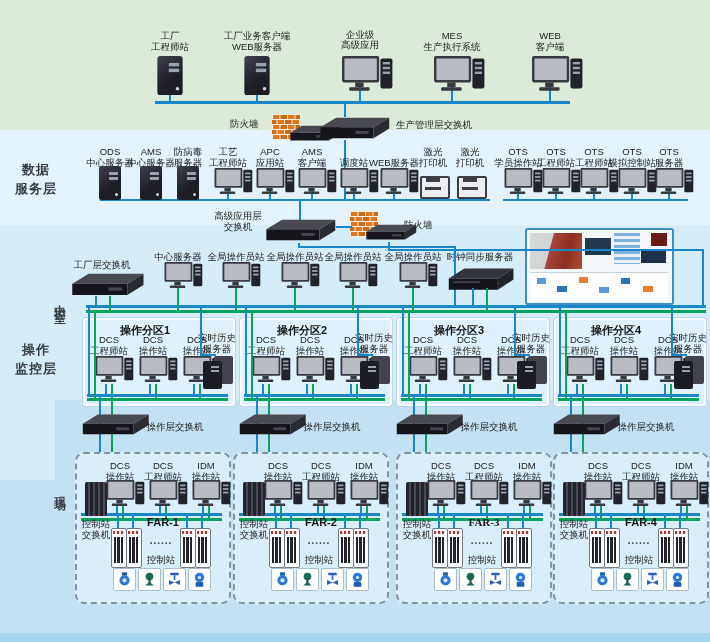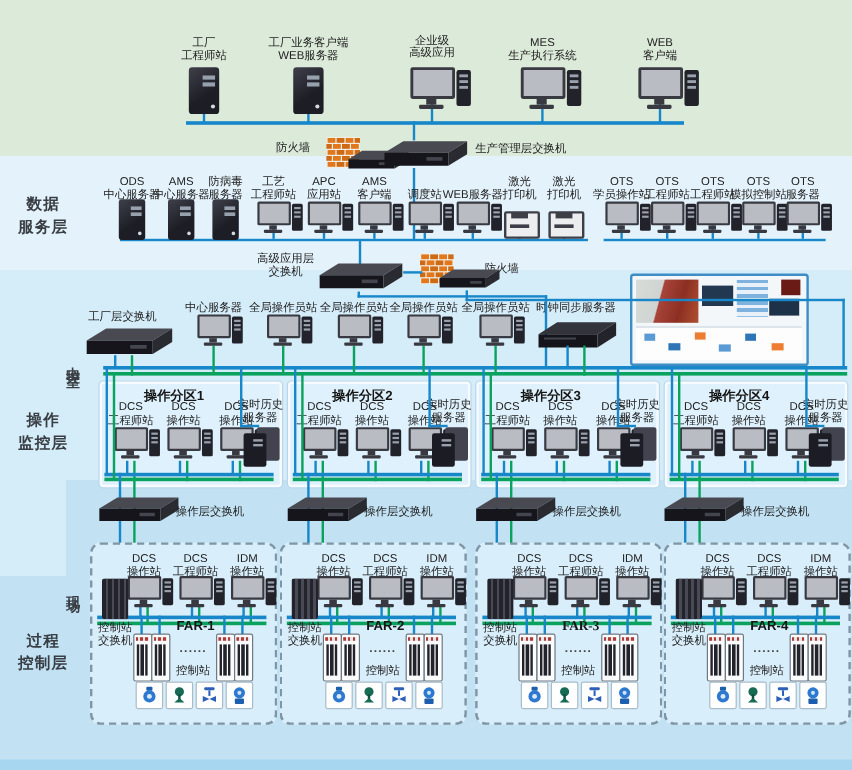--- a/index.html
+++ b/index.html
@@ -80,24 +80,20 @@
   <div style="position:absolute;left:0;top:633px;width:710px;height:9px;background:#a7d7f0"></div>
 
   <div class="rowlbl" style="top:160px">
       <span>数据</span>
       <span>服务层</span>
     </div>
   <div class="rowlbl" style="top:340px">
       <span>操作</span>
       <span>监控层</span>
     </div>
-  <div class="rowlbl" style="top:524px">
-      <span>过程</span>
-      <span>控制层</span>
-    </div>
   <div class="vlabel" style="left:52px;top:296px">中控室</div>
   <div class="vlabel" style="left:52px;top:487px">现场</div>
 
   <div class="slbl" style="left:230px;top:118px;width:40px">防火墙</div>
   <div class="slbl" style="left:396px;top:119px;width:100px">生产管理层交换机</div>
   <div class="slbl c" style="left:194px;top:210px;width:88px">
       <span>高级应用层</span>
       <span>交换机</span>
     </div>
   <div class="slbl" style="left:404px;top:219px;width:40px">防火墙</div>

